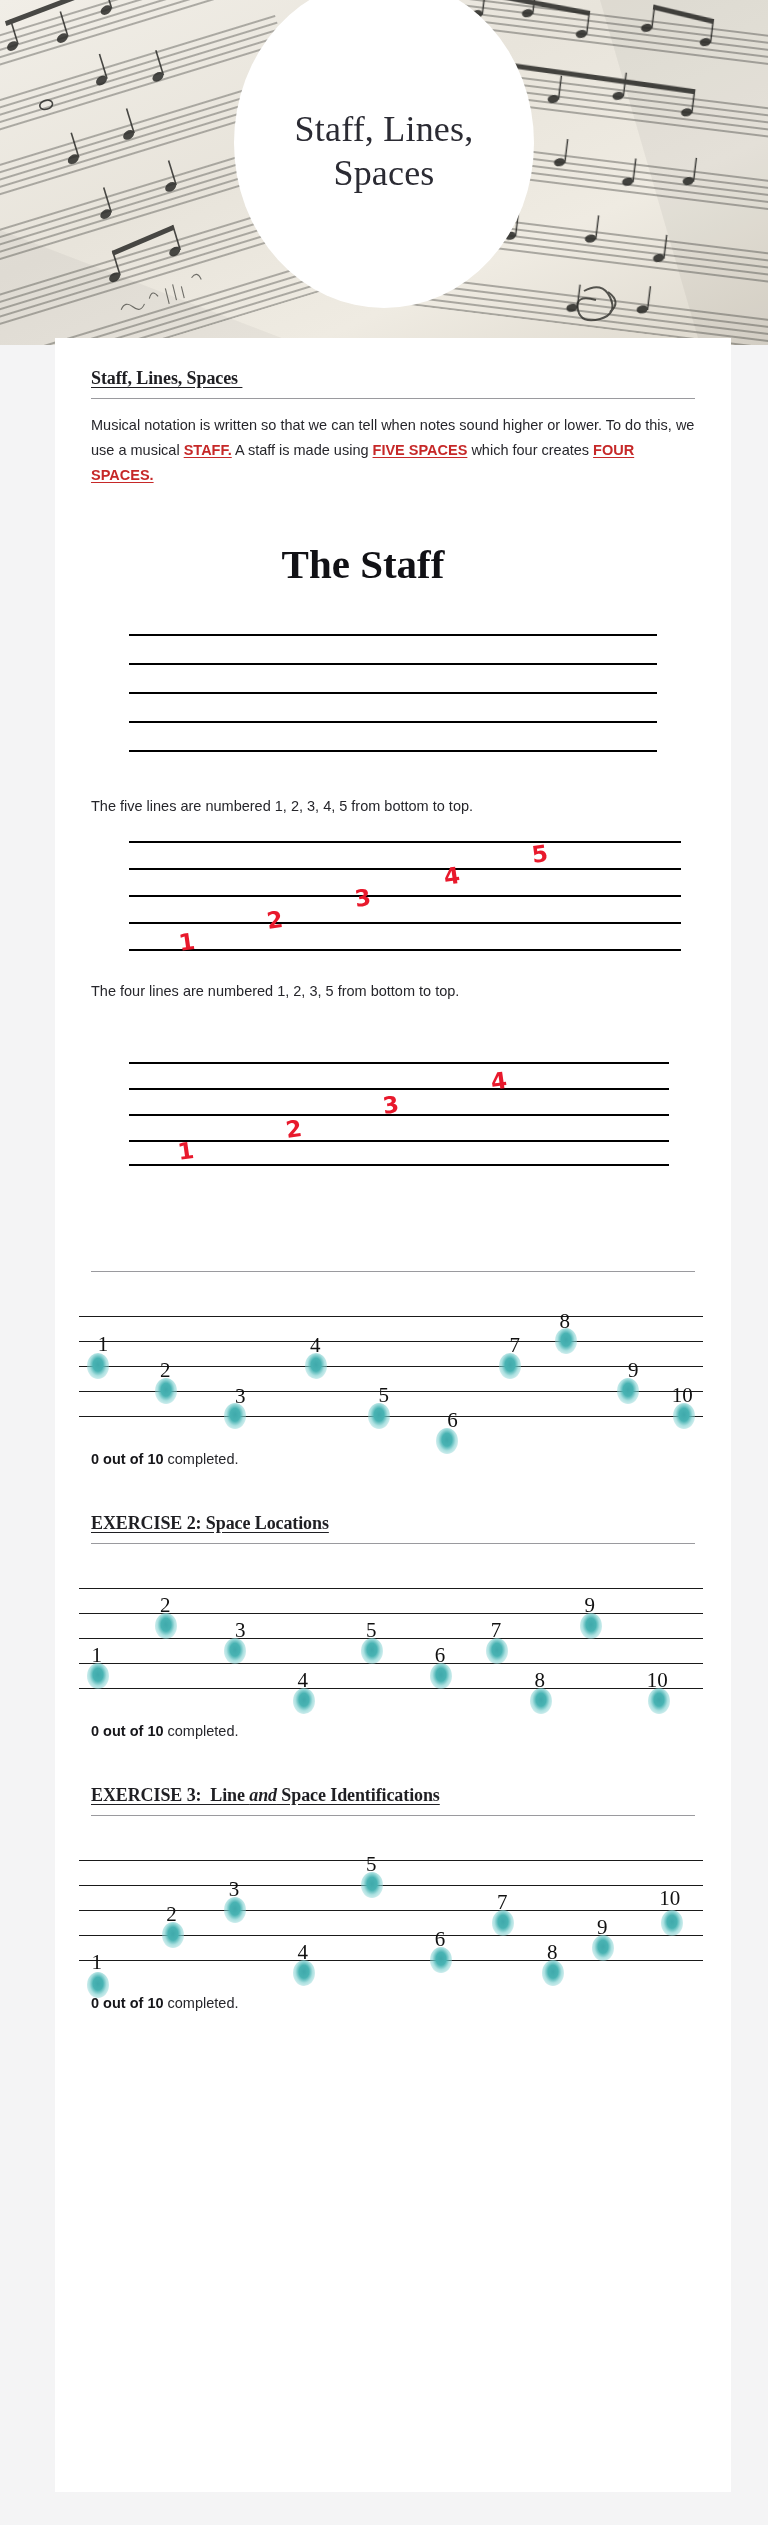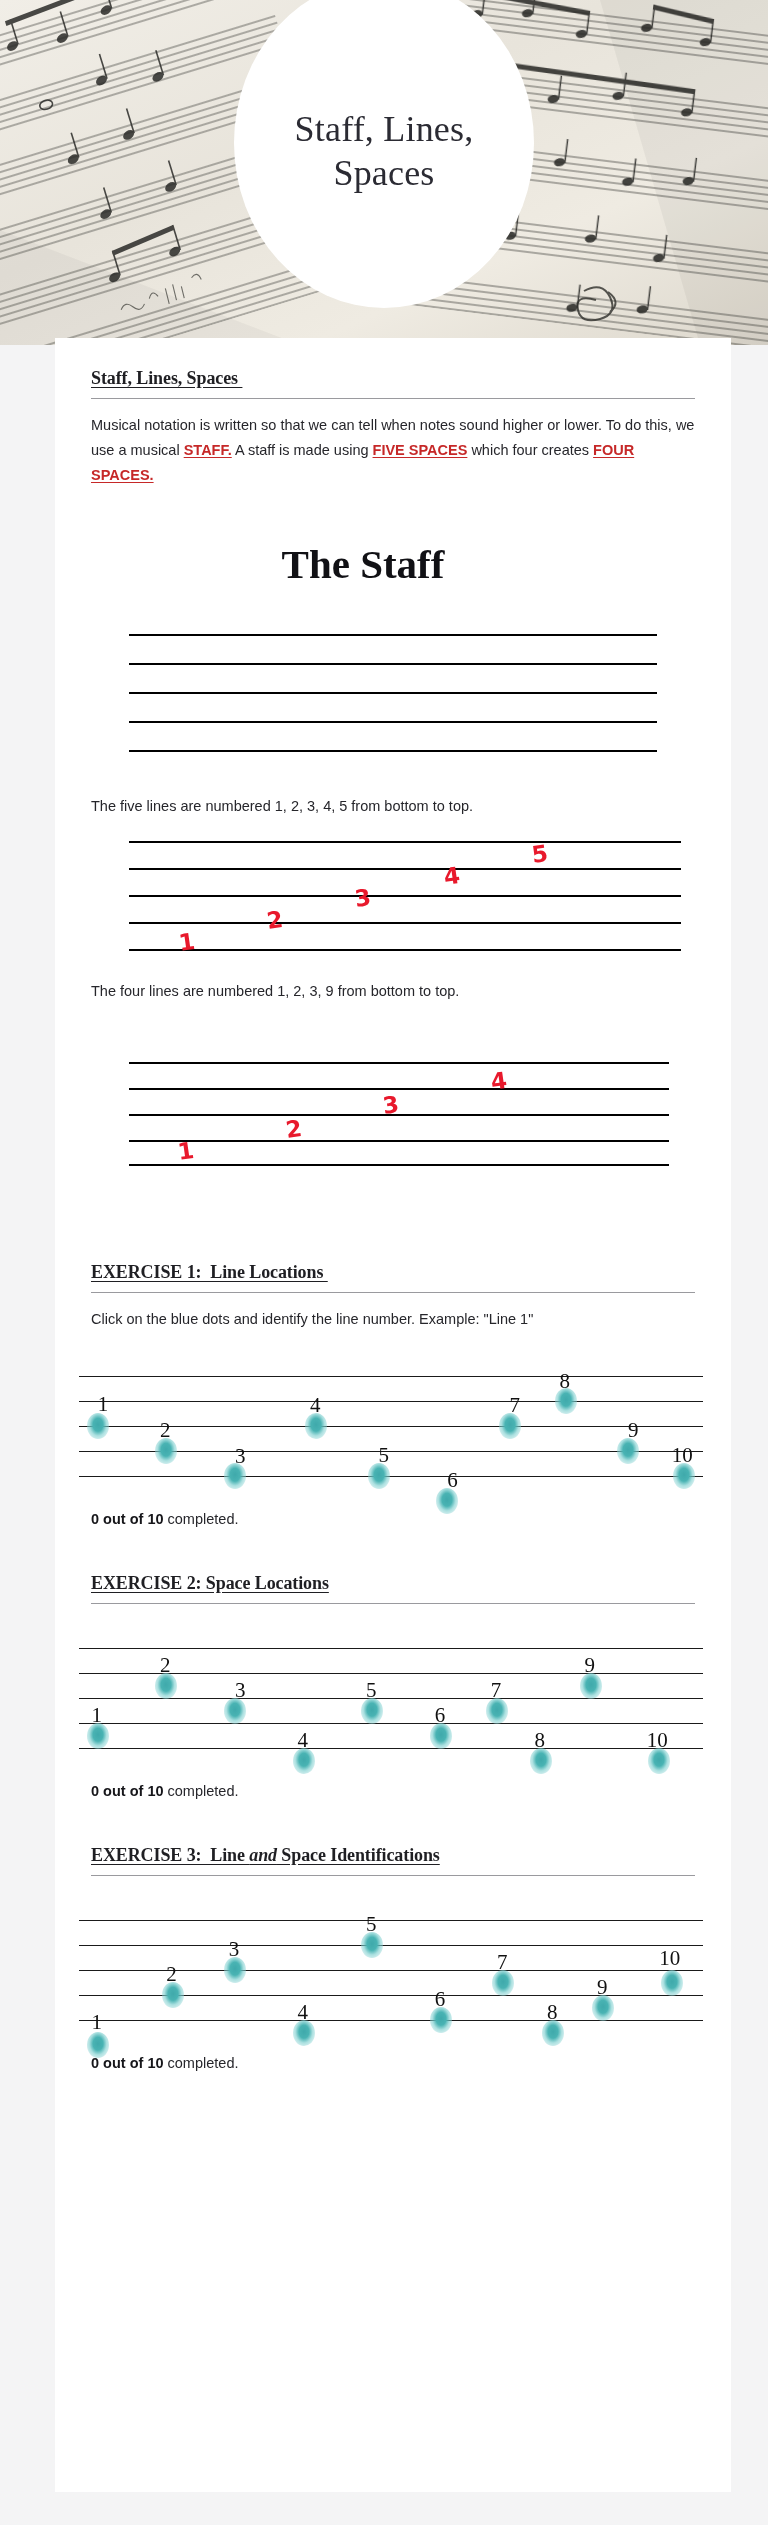--- a/index.html
+++ b/index.html
@@ -317,39 +317,37 @@
     <div class="sline" style="top:108px;"></div>
   <div class="rnum" style="left: 9%; top: 90px;">1</div>
       <div class="rnum" style="left: 25%; top: 68px;">2</div>
       <div class="rnum" style="left: 41%; top: 46px;">3</div>
       <div class="rnum" style="left: 57%; top: 24px;">4</div>
       <div class="rnum" style="left: 73%; top: 2px;">5</div>
     </div>
 
   <div class="block-gap-sm"></div>
 
-  <p class="body-text">The four lines are numbered 1, 2, 3, 9 from bottom to top.</p>
+  <p class="body-text">The four lines are numbered 1, 2, 3, 5 from bottom to top.</p>
 
   <div class="staff" style="height:104px; width:540px; margin:58px 0 0 38px;" id="spaces-staff">
     <div class="sline" style="top:0px;"></div>
     <div class="sline" style="top:26px;"></div>
     <div class="sline" style="top:52px;"></div>
     <div class="sline" style="top:78px;"></div>
     <div class="sline" style="top:102px;"></div>
   <div class="rnum" style="left: 9%; top: 78px;">1</div>
       <div class="rnum" style="left: 29%; top: 56px;">2</div>
       <div class="rnum" style="left: 47%; top: 32px;">3</div>
       <div class="rnum" style="left: 67%; top: 8px;">4</div>
     </div>
 
   <div class="block-gap-lg"></div>
 
-  <div class="sec-head">EXERCISE 1:  Line Locations </div>
   <div class="sec-rule"></div>
-  <p class="body-text">Click on the blue dots and identify the line number.   Example:  "Line 1"</p>
 
   <div class="staff" style="height:100px; width:624px; margin:44px 0 0 -12px;" id="ex1-staff">
     <div class="sline thin" style="top:0px;"></div>
     <div class="sline thin" style="top:25px;"></div>
     <div class="sline thin" style="top:50px;"></div>
     <div class="sline thin" style="top:75px;"></div>
     <div class="sline thin" style="top:100px;"></div>
   <div class="dot" style="left: 3%; top: 50px;"></div>
       <div class="exnum" style="left: 3%; top: 18px;">1</div>
       <div class="dot" style="left: 14%; top: 75px;"></div>

